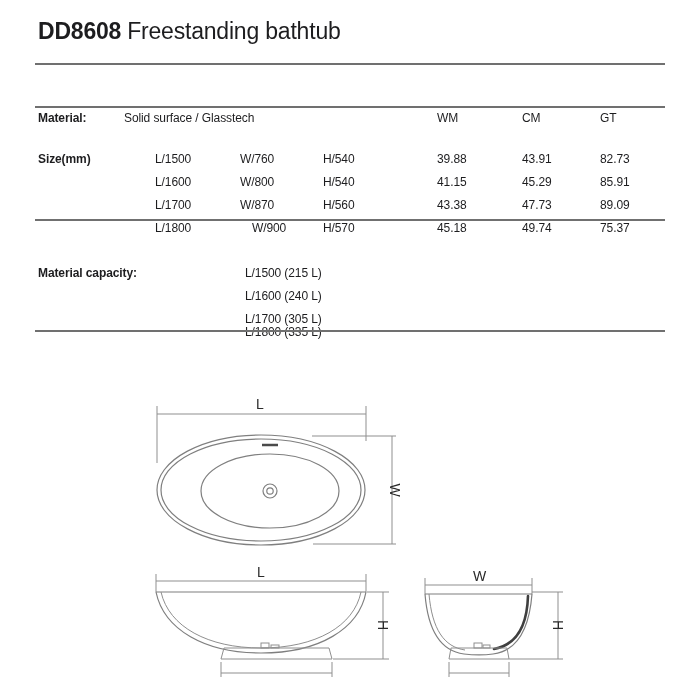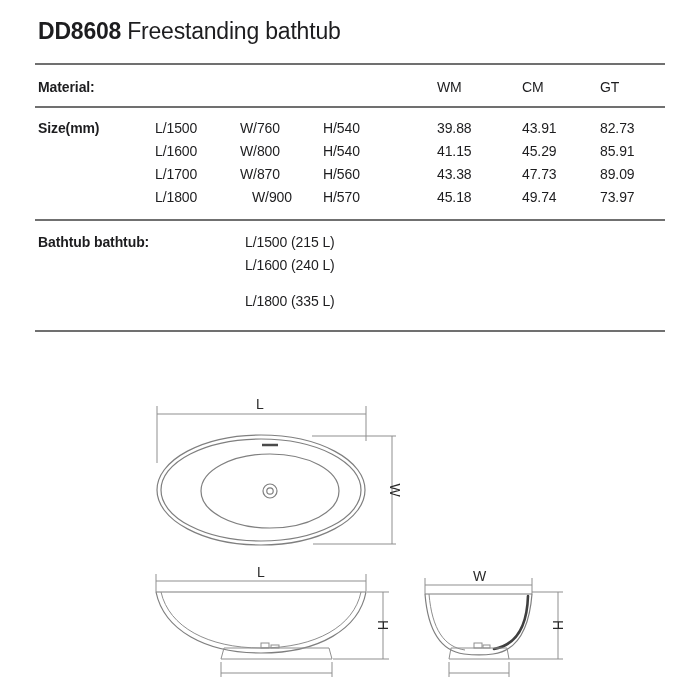--- a/index.html
+++ b/index.html
@@ -4,40 +4,41 @@
 <style>
   html,body{margin:0;padding:0;background:#ffffff;}
   .sheet{
     position:relative;width:700px;height:700px;background:#ffffff;
     font-family:"Liberation Sans", sans-serif;color:#1d1d1f;overflow:hidden;
   }
   .abs{position:absolute;white-space:nowrap;}
   .title{left:38px;top:18px;font-size:23px;letter-spacing:-0.2px;}
   .title b{font-weight:700;margin-right:6px;}
   .rule{position:absolute;left:35px;width:630px;height:2px;background:#707070;}
-  .t{font-size:14px;letter-spacing:-0.1px;}
+  .t{font-size:12px;letter-spacing:-0.1px;margin-top:32px;}
   .bold{font-weight:700;}
   svg text{font-family:"Liberation Sans", sans-serif;font-size:14px;fill:#2a2a2a;}
   .obj{fill:none;stroke:#7f7f7f;stroke-width:1.2;}
   .thin{fill:none;stroke:#8f8f8f;stroke-width:1;}
   .shade{fill:none;stroke:#3f3f3f;stroke-width:2.6;stroke-linecap:round;}
   .dark{stroke:#4a4a4a;stroke-width:2.5;}
 </style>
 </head>
 <body>
 
 <div class="sheet">
 
   <div class="abs title">
     <b>DD8608</b><span>Freestanding bathtub</span>
   </div>
 
   <div class="rule" style="top:63px"></div>
 
   <div class="abs t bold" style="left:38px;top:79px">Material:</div>
+  <div class="abs t" style="left:124px;top:79px">Solid surface / Glasstech</div>
   <div class="abs t" style="left:437px;top:79px">WM</div>
   <div class="abs t" style="left:522px;top:79px">CM</div>
   <div class="abs t" style="left:600px;top:79px">GT</div>
 
   <div class="rule" style="top:106px"></div>
 
   <div class="abs t bold" style="left:38px;top:120px">Size(mm)</div>
 
   <div class="abs t" style="left:155px;top:120px">L/1500</div>
   <div class="abs t" style="left:240px;top:120px">W/760</div>
@@ -58,27 +59,28 @@
   <div class="abs t" style="left:323px;top:166px">H/560</div>
   <div class="abs t" style="left:437px;top:166px">43.38</div>
   <div class="abs t" style="left:522px;top:166px">47.73</div>
   <div class="abs t" style="left:600px;top:166px">89.09</div>
 
   <div class="abs t" style="left:155px;top:189px">L/1800</div>
   <div class="abs t" style="left:252px;top:189px">W/900</div>
   <div class="abs t" style="left:323px;top:189px">H/570</div>
   <div class="abs t" style="left:437px;top:189px">45.18</div>
   <div class="abs t" style="left:522px;top:189px">49.74</div>
-  <div class="abs t" style="left:600px;top:189px">73.97</div>
+  <div class="abs t" style="left:600px;top:189px">75.37</div>
 
   <div class="rule" style="top:219px"></div>
 
-  <div class="abs t bold" style="left:38px;top:234px">Bathtub bathtub:</div>
+  <div class="abs t bold" style="left:38px;top:234px">Material capacity:</div>
   <div class="abs t" style="left:245px;top:234px">L/1500 (215 L)</div>
   <div class="abs t" style="left:245px;top:257px">L/1600 (240 L)</div>
+  <div class="abs t" style="left:245px;top:280px">L/1700 (305 L)</div>
   <div class="abs t" style="left:245px;top:293px">L/1800 (335 L)</div>
 
   <div class="rule" style="top:330px"></div>
 
   <svg class="abs" style="left:0;top:380px" width="700" height="320" viewBox="0 380 700 320">
 
     <g>
 
       <line class="thin" x1="157" y1="406" x2="157" y2="463"></line>
       <line class="thin" x1="366" y1="406" x2="366" y2="441"></line>

